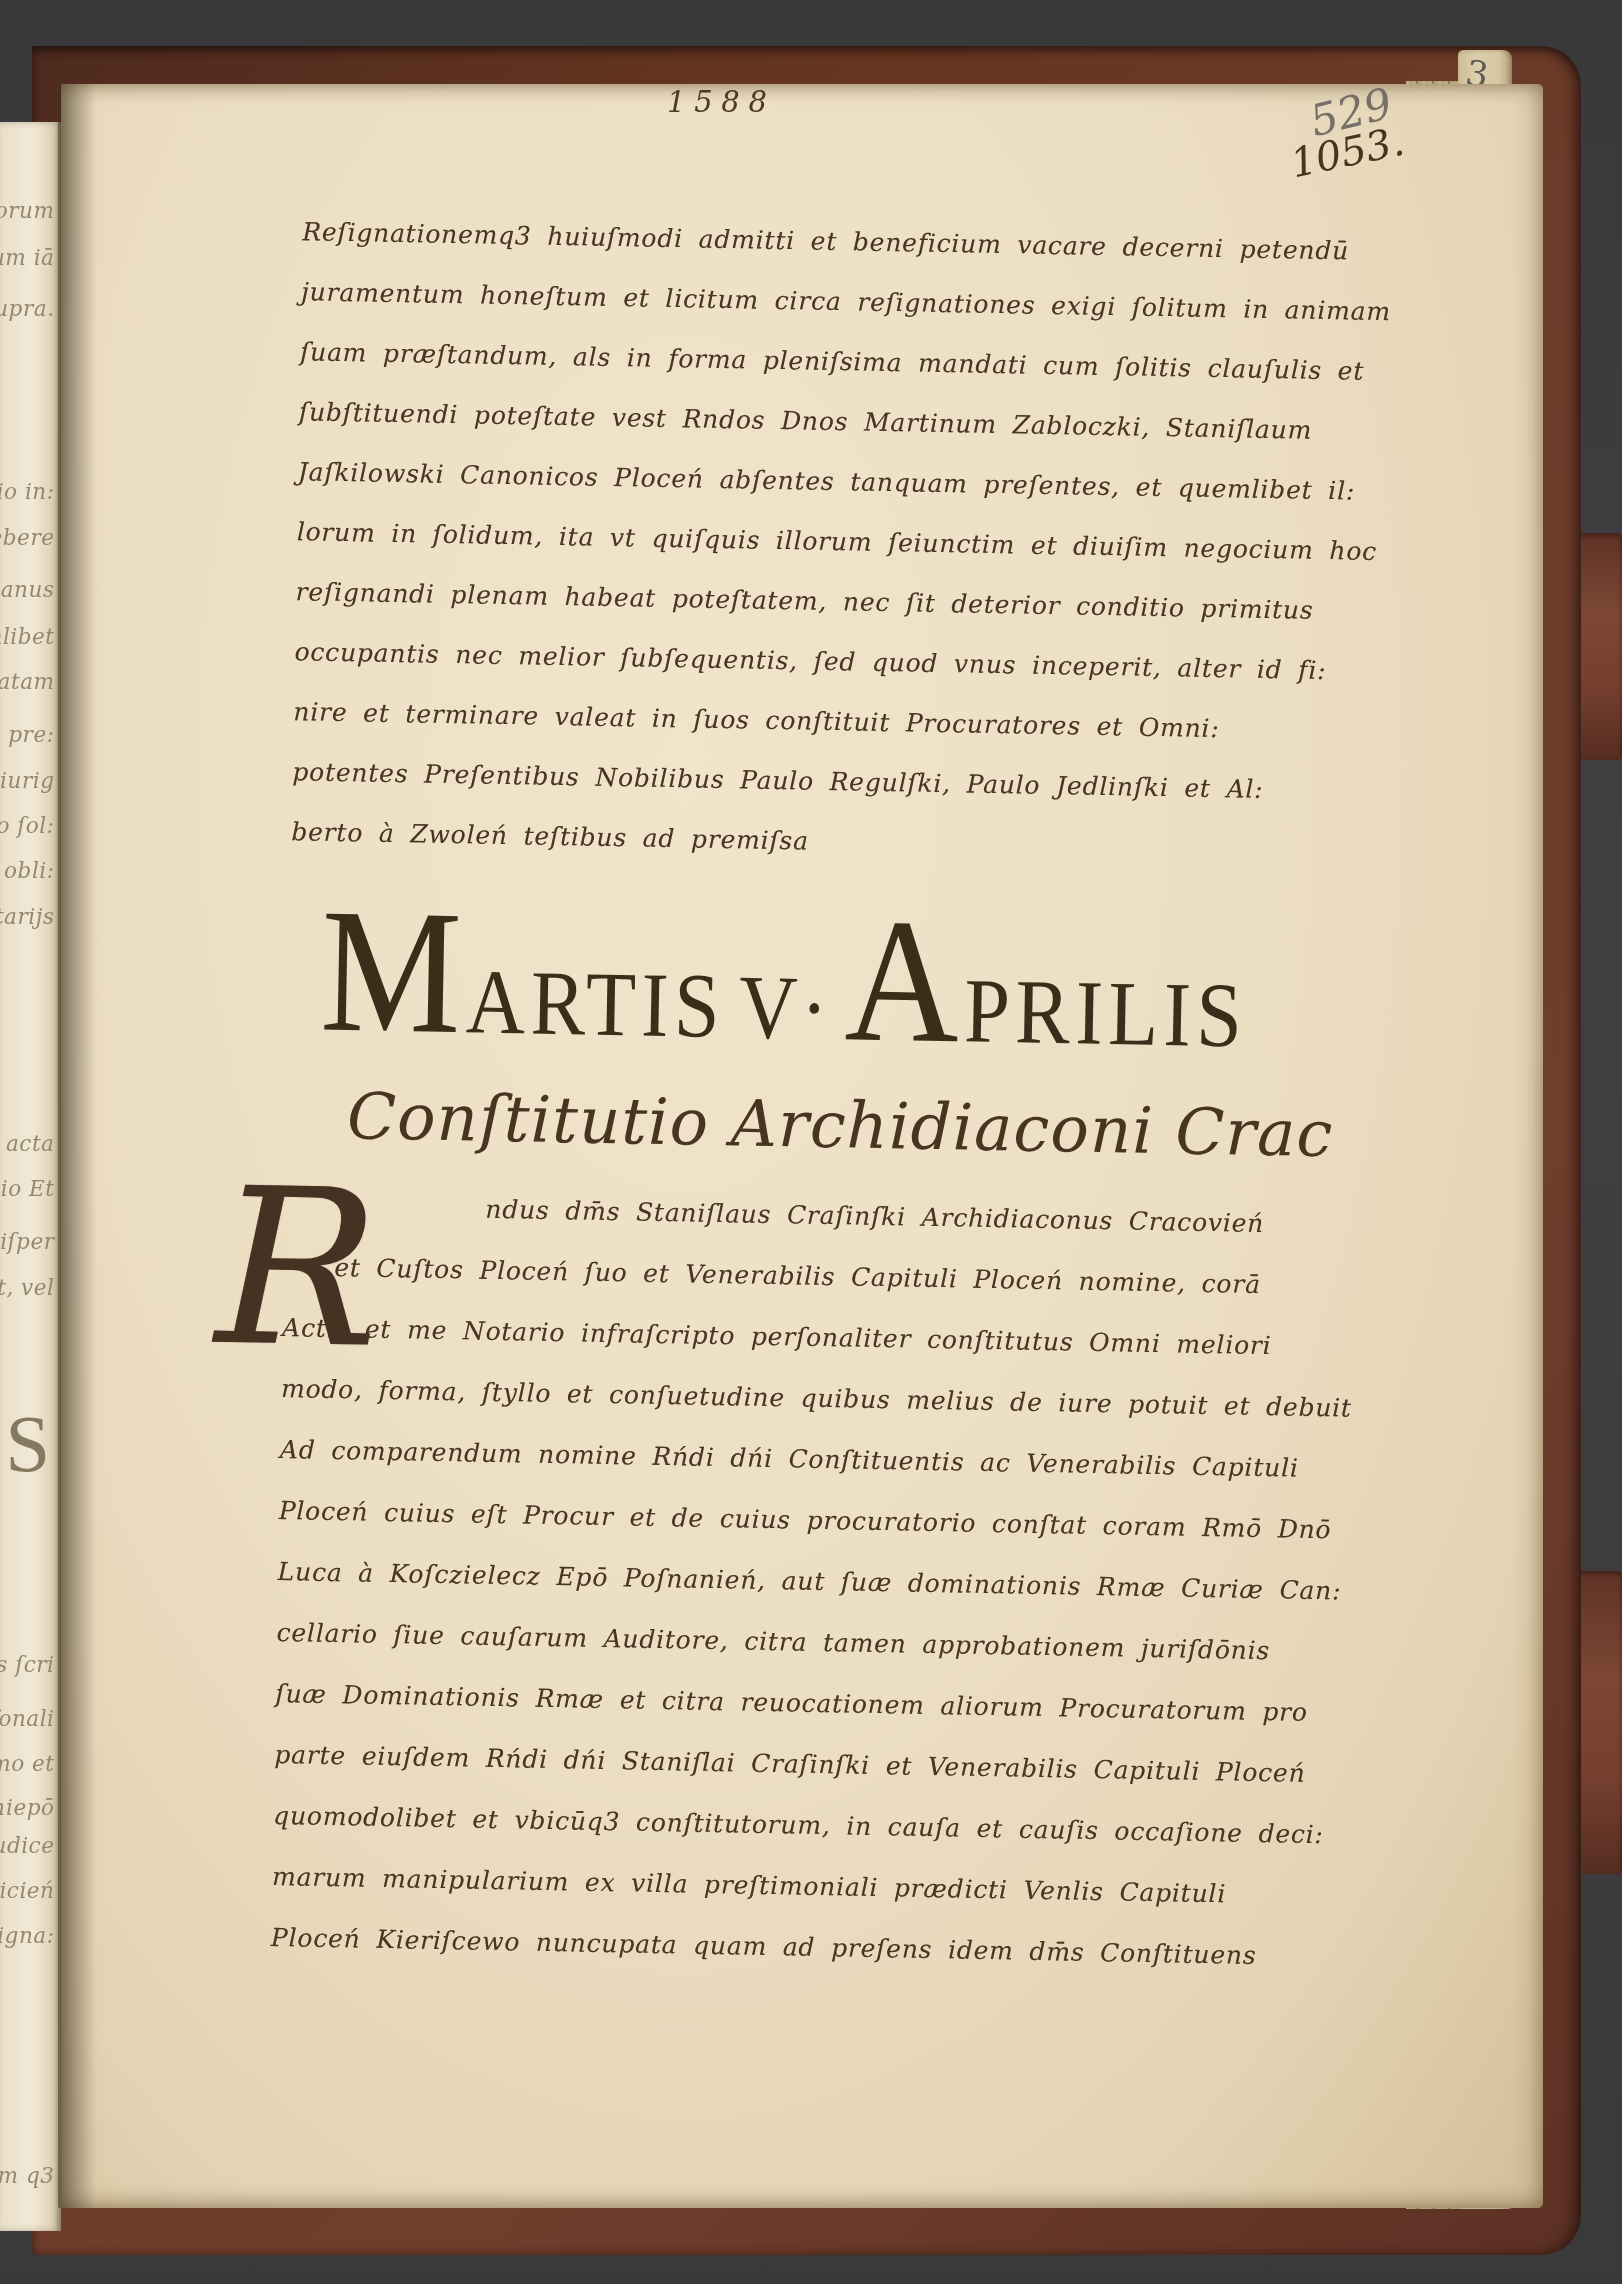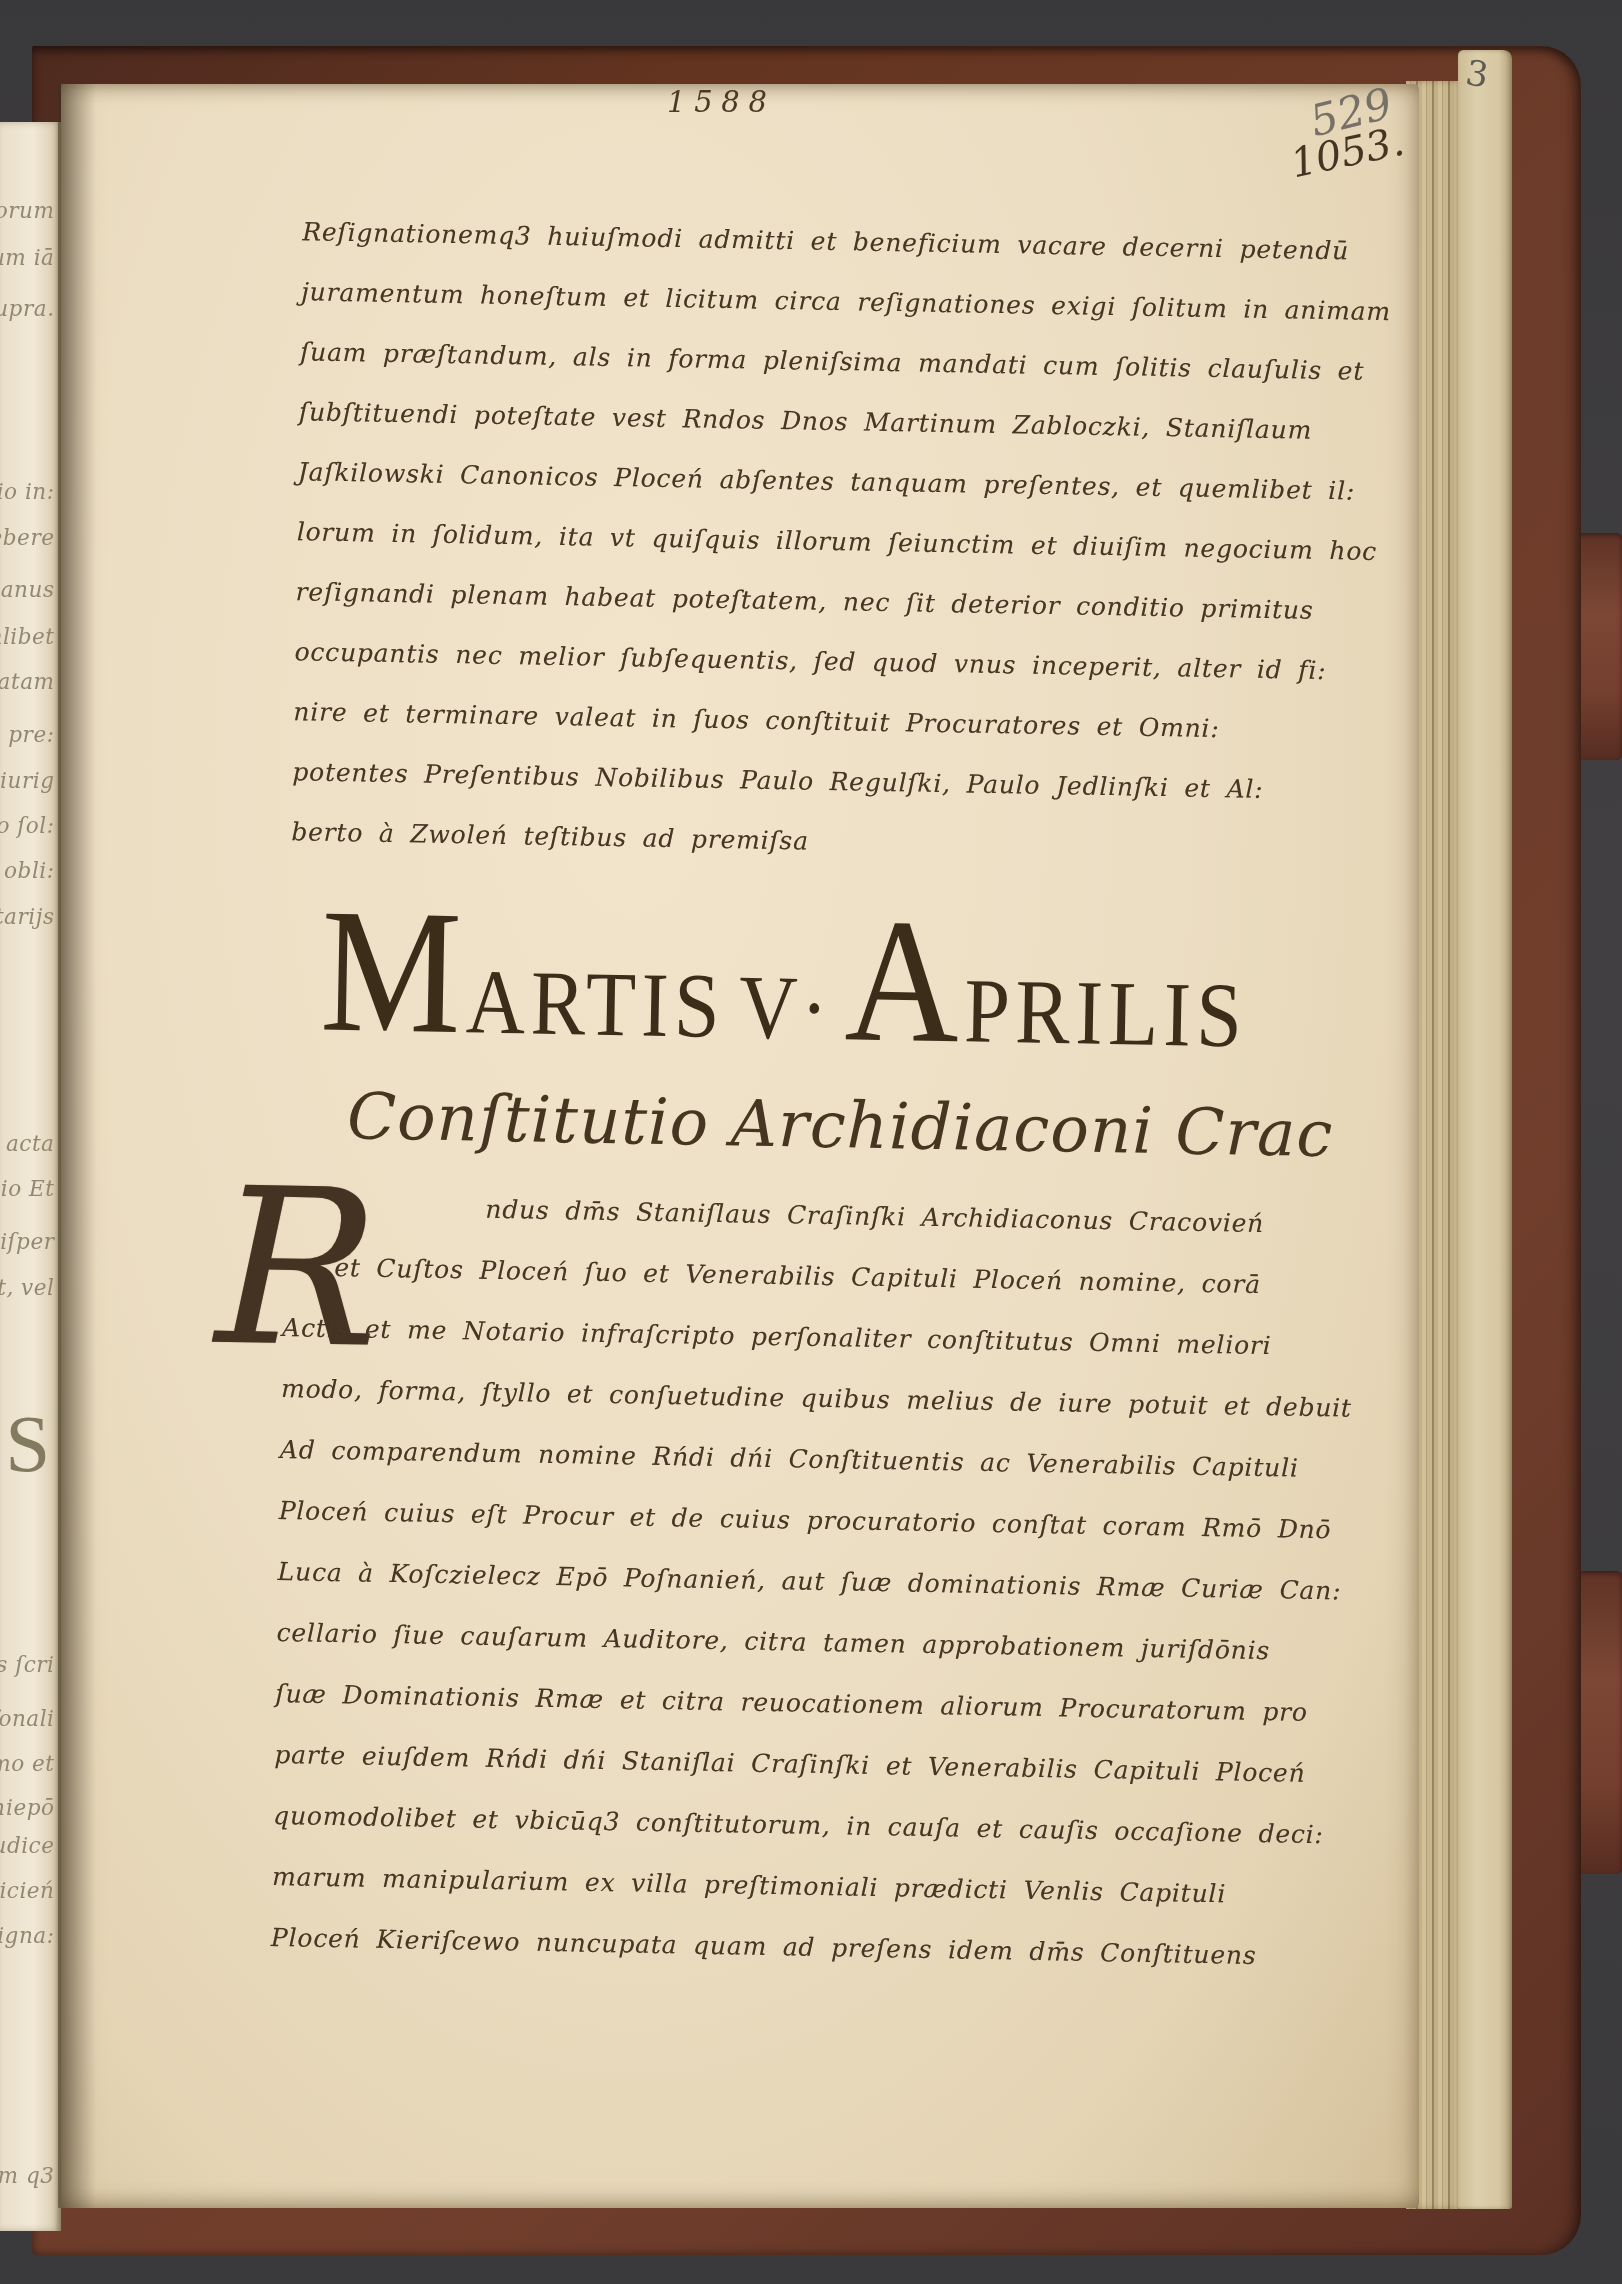--- a/index.html
+++ b/index.html
@@ -26,21 +26,21 @@
     color:#5e5b55;transform:rotate(9deg);font-family:"DejaVu Serif",serif;}
   
   .left-strip{position:absolute;left:0;top:122px;width:61px;height:2109px;z-index:4;
     background:linear-gradient(90deg,#e9dfca 0%,#f1e8d6 55%,#dccfb4 90%,#a89a7c 100%);
     box-shadow:inset -4.3px 0 7.6px rgba(90,75,50,.35);}
   .left-strip .frag{position:absolute;right:6.5px;white-space:nowrap;
     font:italic 21.6px "DejaVu Serif",serif;color:#93886f;letter-spacing:0.5px;}
   .left-strip .frag.caps{font-style:normal;color:#847a5f;letter-spacing:4.3px;
     font-family:"Liberation Serif",serif;}
   
-  .main-page{position:absolute;left:61px;top:84px;width:1358px;height:2124px;z-index:4;
+  .main-page{position:absolute;left:61px;top:84px;width:1482px;height:2124px;z-index:4;
     background:radial-gradient(ellipse at 42% 32%,#f1e4cb 0%,#ecdec3 48%,#e4d4b4 78%,#d5c19c 97%);
     border-radius:1.1px 5.4px 5.4px 1.1px;
     box-shadow:inset 18.4px 0 32px -9.7px rgba(95,75,48,.40),
                inset -14px 0 24px -7.6px rgba(110,85,50,.38),
                inset 0 7.6px 16px -6.5px rgba(100,80,50,.45),
                inset 0 -10.8px 19.5px -7.6px rgba(100,80,50,.35);}
   .gutter{position:absolute;left:58px;top:84px;width:38px;height:2124px;z-index:5;
     background:linear-gradient(90deg,rgba(58,48,32,.5),rgba(58,48,32,0));pointer-events:none;}
   
   .year{position:absolute;left:606px;top:1.1px;font-size:29px;color:#4a3a26;

